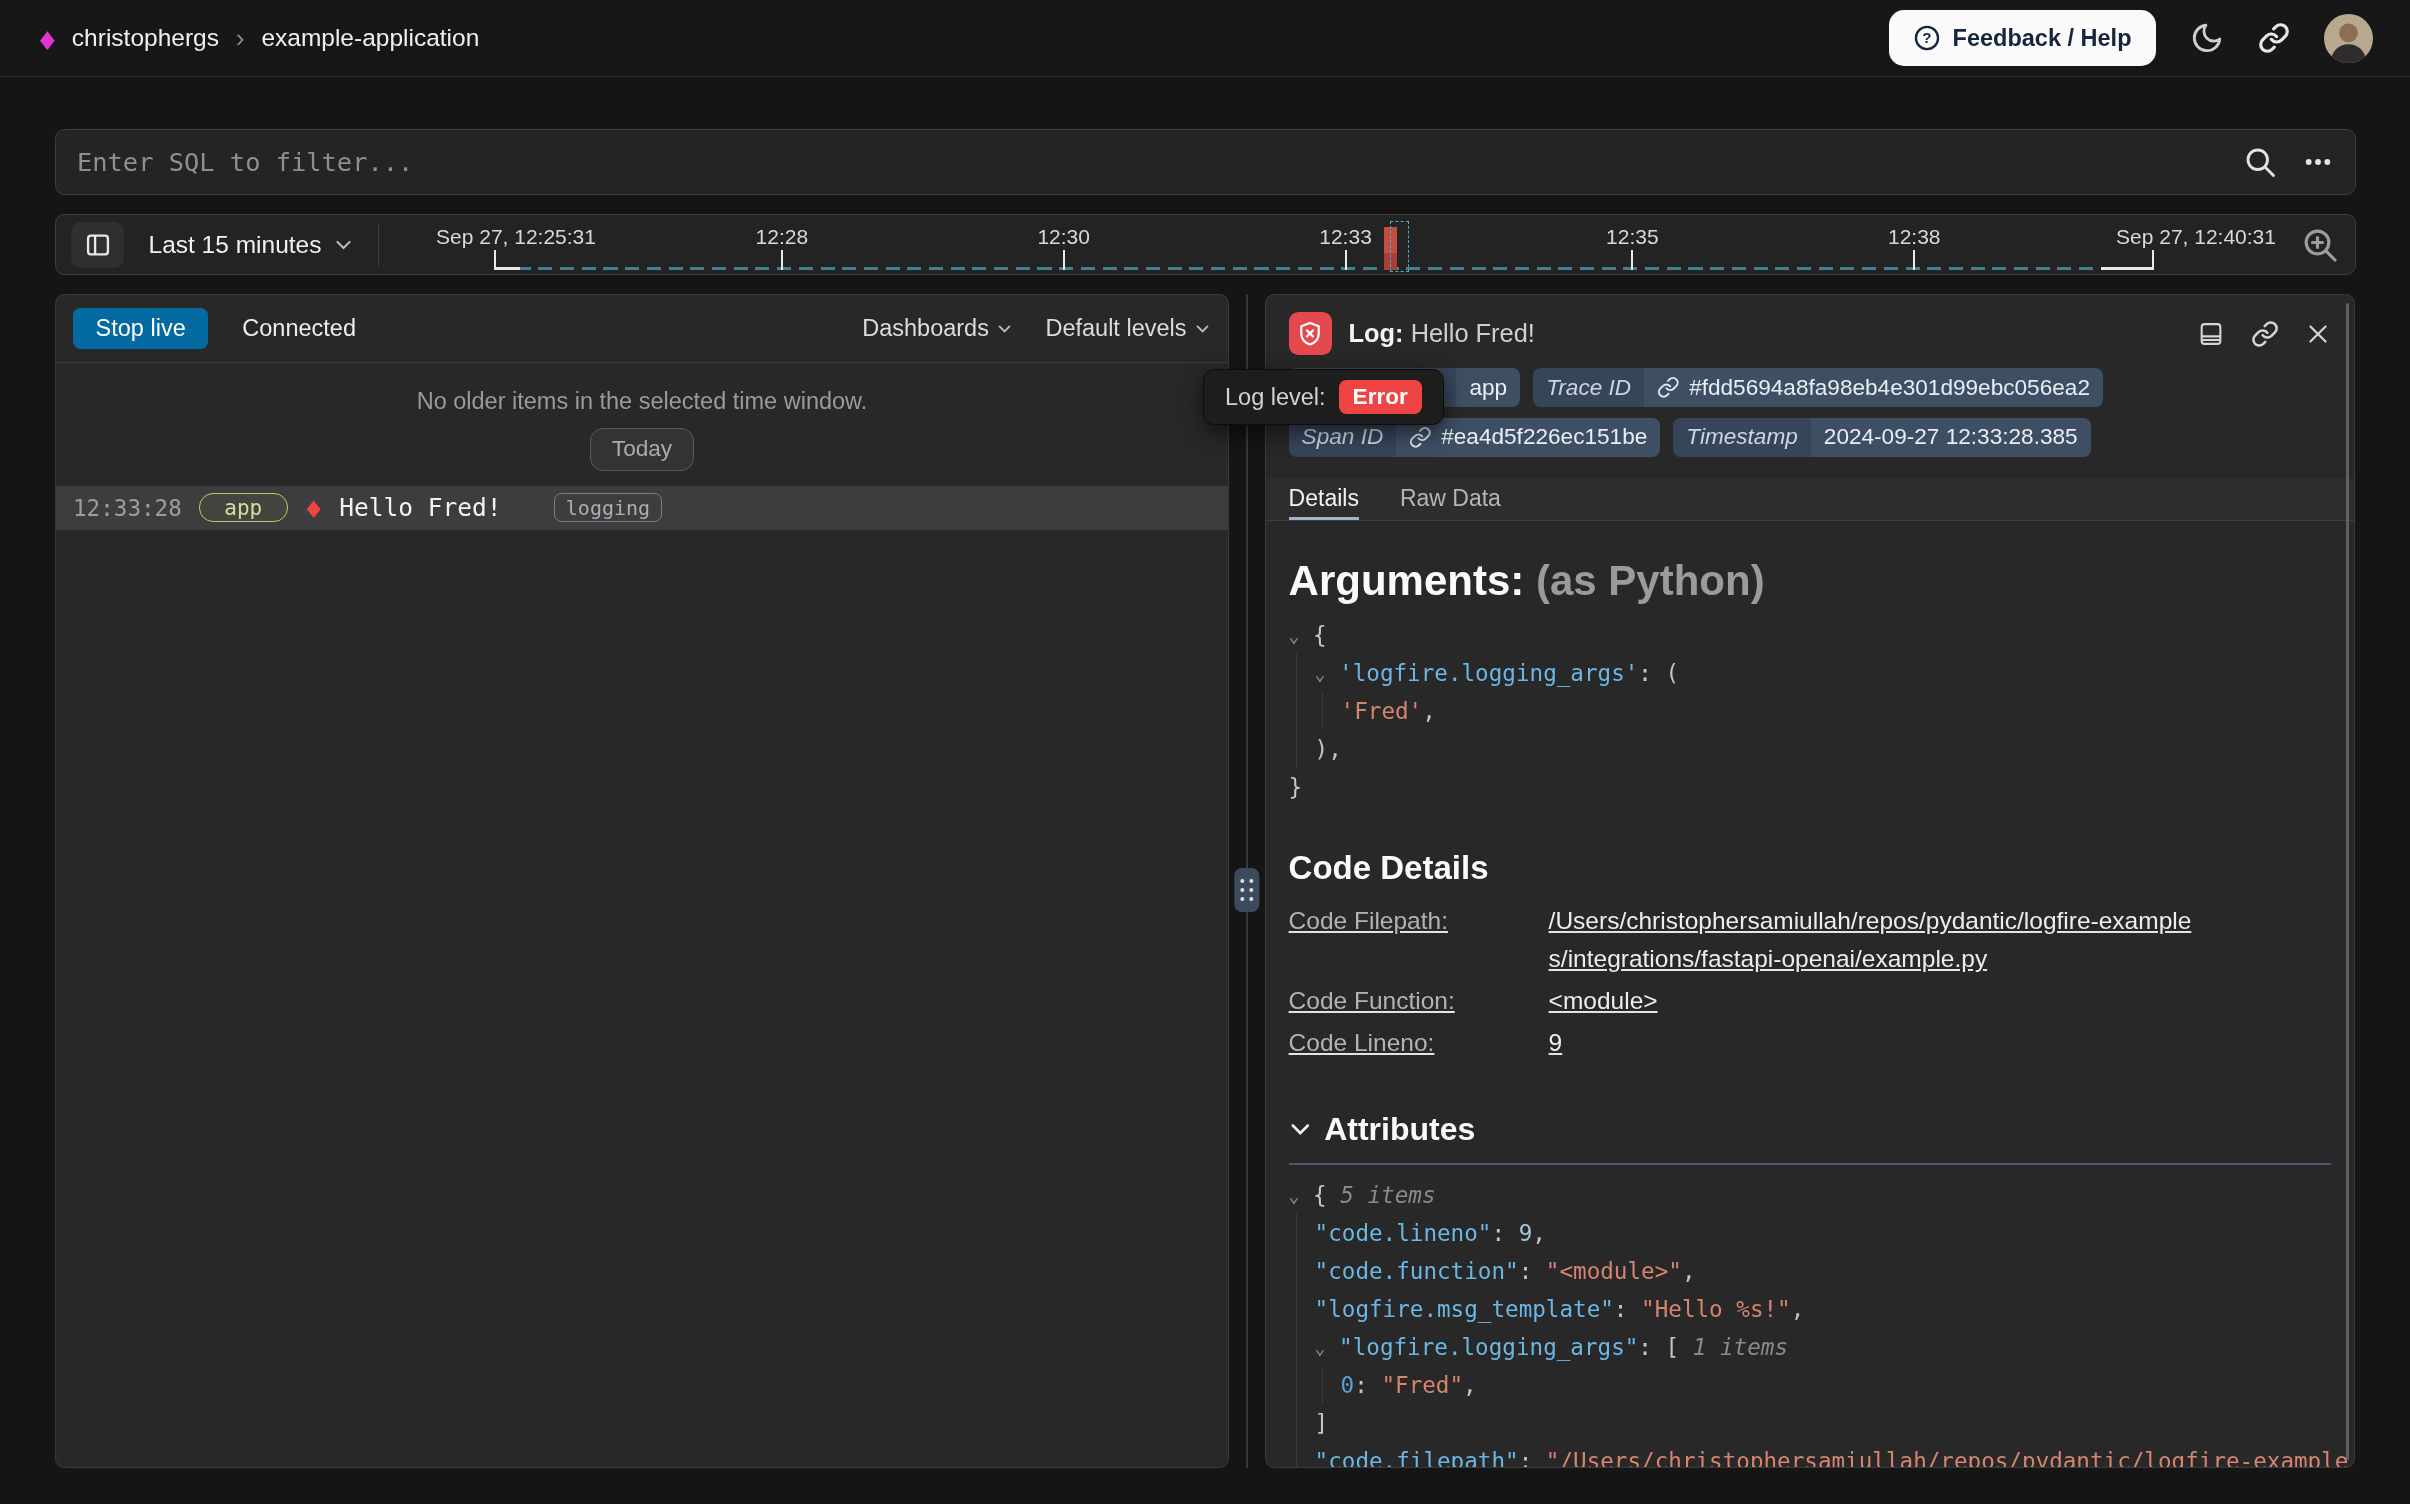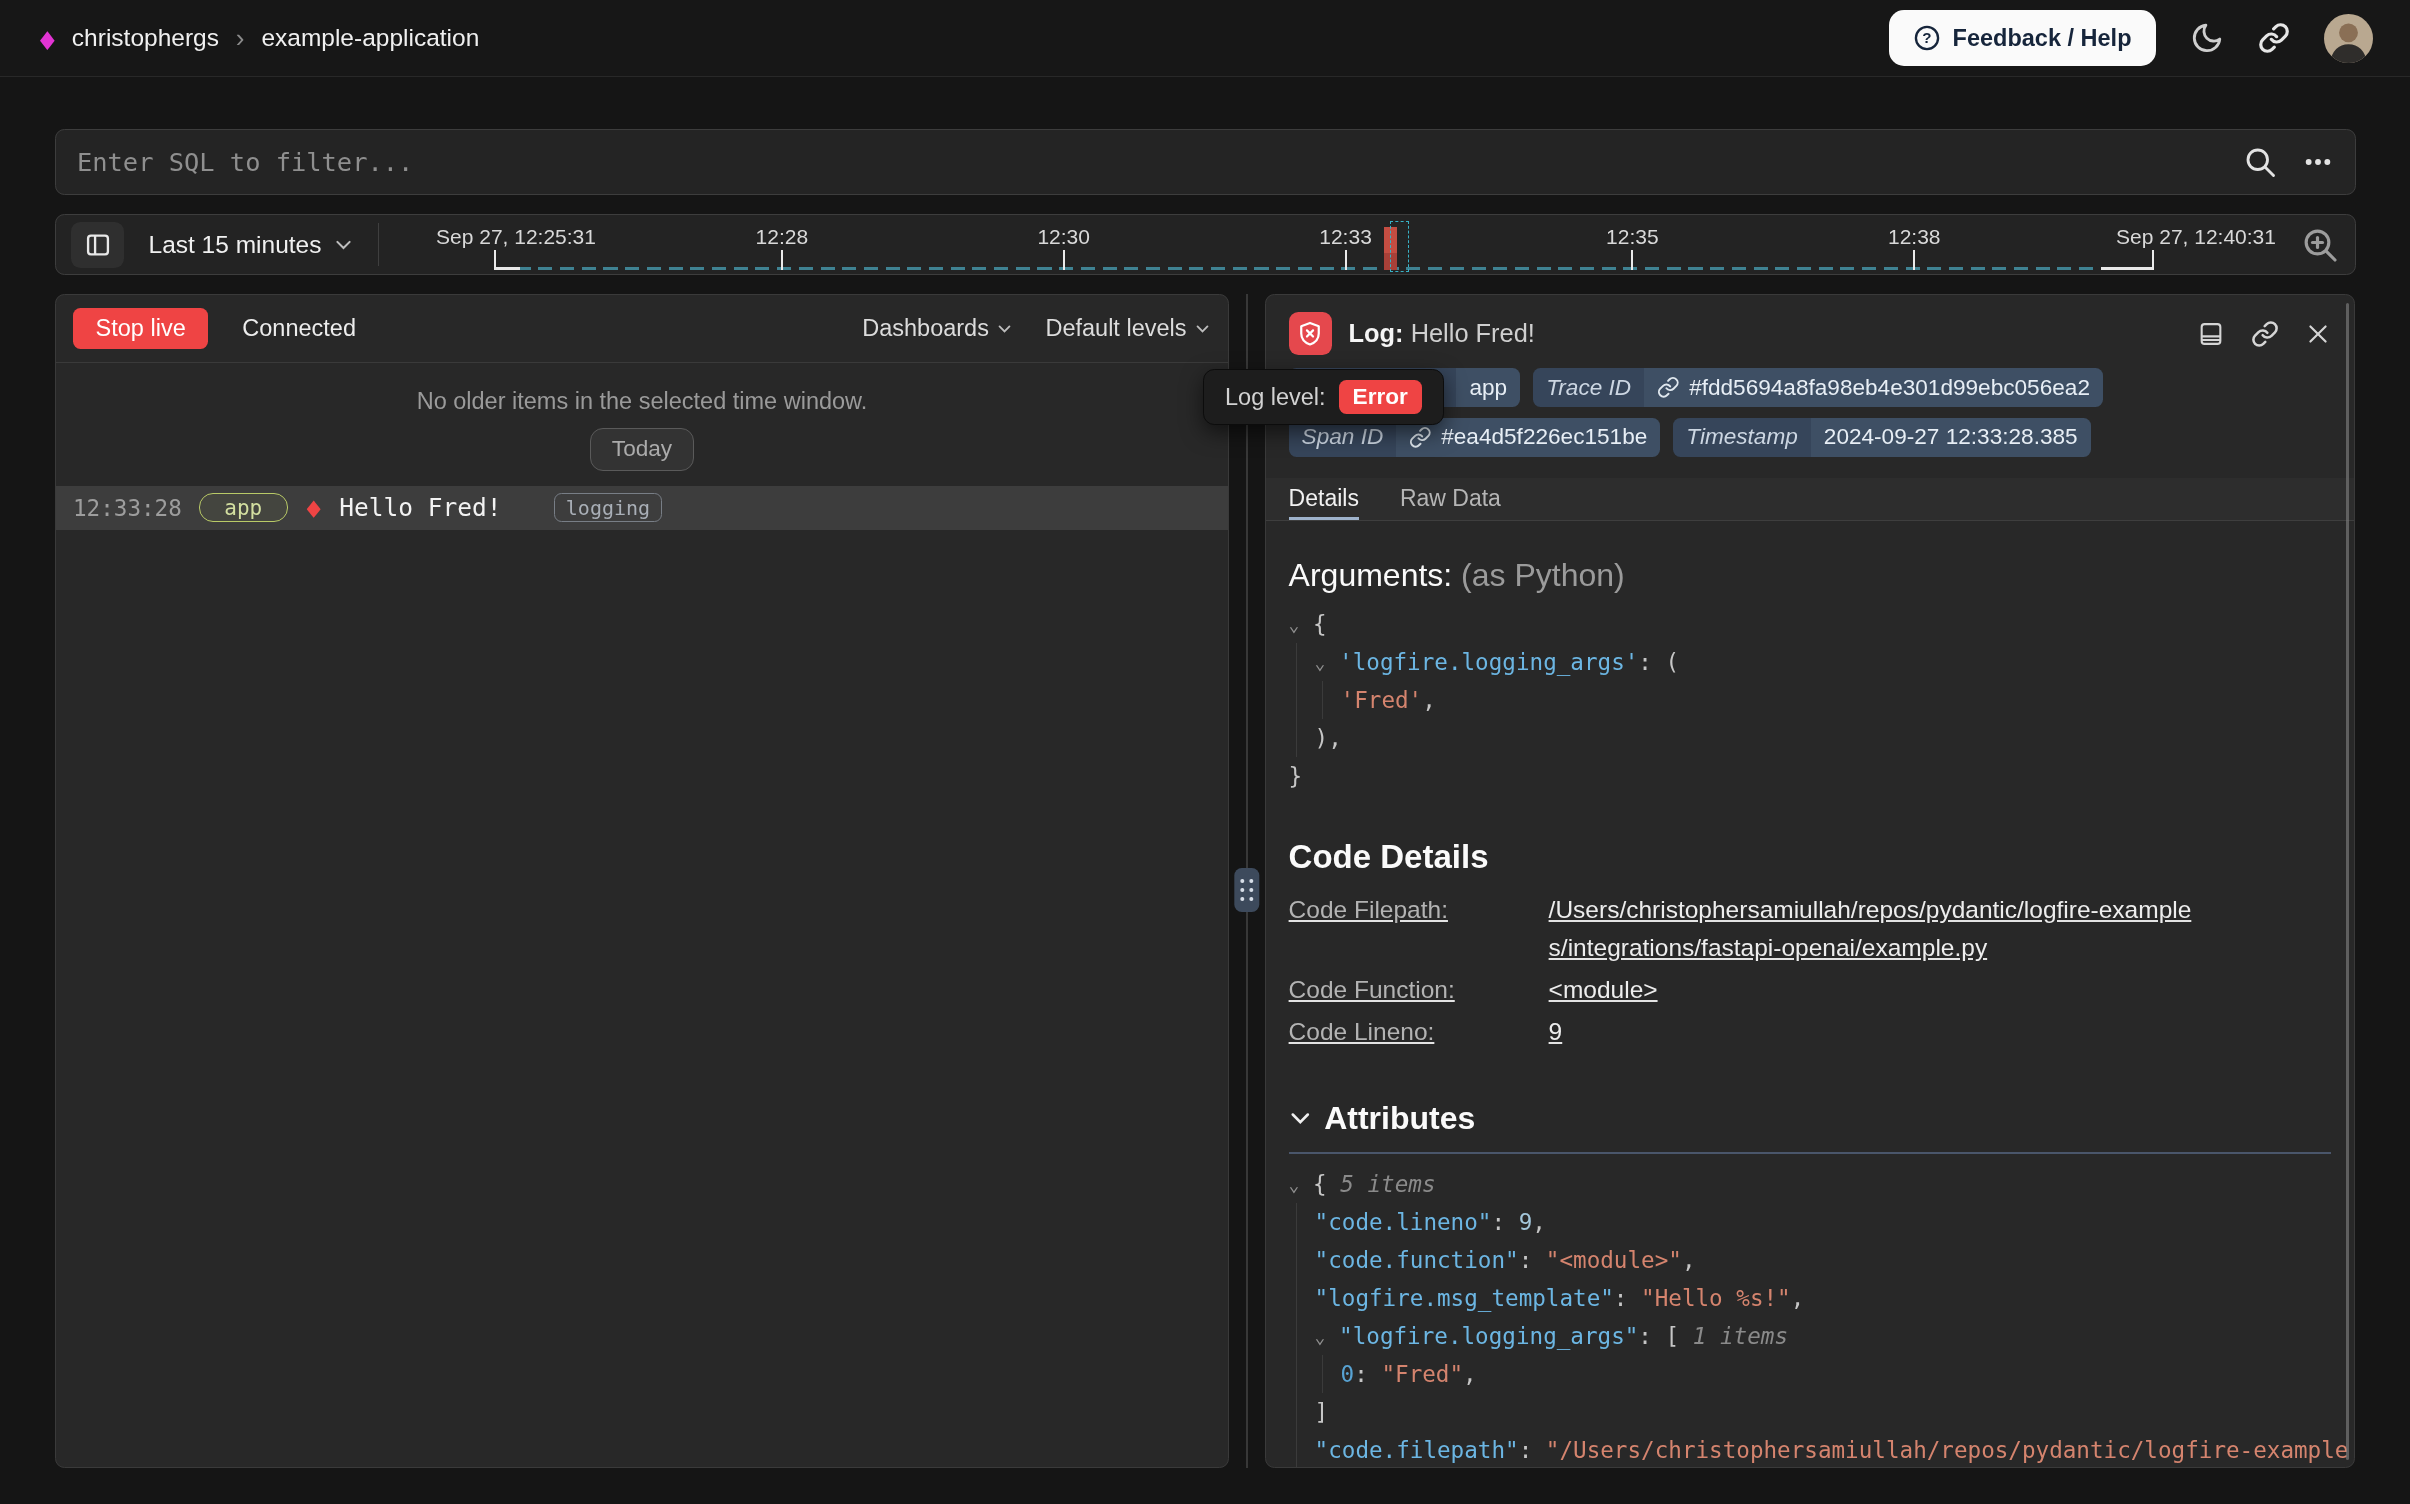--- a/index.html
+++ b/index.html
@@ -83,21 +83,21 @@
   .drag-handle { position:absolute; left:50%; top:574px; transform:translateX(-50%); width:25.4px;
     height:44px; background:#3d4a5c; border-radius:7.5px; display:grid;
     grid-template-columns:repeat(2,3.8px); grid-template-rows:repeat(3,3.8px); gap:5.6px;
     place-content:center; cursor:col-resize; }
   .drag-handle i { width:3.8px; height:3.8px; border-radius:50%; background:#d7dee8; }
   .right-panel { width:1090px; position:relative; display:flex; flex-direction:column; }
 
   
   .lp-header { height:68px; border-bottom:0.9px solid #3a3a3a; display:flex; align-items:center;
     padding:0 17px; }
-  .stop-live { background:#ef4444; color:#ffffff; border:none; border-radius:7.5px; height:41px;
+  .stop-live { background:#0369a1; color:#ffffff; border:none; border-radius:7.5px; height:41px;
     padding:0 22.6px; font-size:23.5px; cursor:pointer; font-family:"Liberation Sans",sans-serif; }
   .connected { margin-left:34px; font-size:23.5px; color:#ededed; }
   .lp-header .spacer { flex:1; }
   .dd { background:none; border:none; color:#dcdcdc; font-size:23.5px; display:flex;
     align-items:center; gap:7.5px; cursor:pointer; margin-left:32px; font-family:"Liberation Sans",sans-serif;}
   .empty-msg { margin-top:24.5px; text-align:center; color:#9a9a9a; font-size:23.5px; }
   .today-btn { margin:13px auto 0; display:block; background:#333333; border:0.9px solid #5a5a5a;
     border-radius:13px; color:#ababab; font-size:22.6px; padding:7.5px 21px; cursor:pointer;
     font-family:"Liberation Sans",sans-serif; }
   .log-row { margin-top:15px; height:44px; background:#3d3d3d; display:flex; align-items:center;
@@ -125,21 +125,21 @@
   .badge .bv { background:#3e4f64; color:#e7eef5; padding:6.6px 13px; display:flex;
     align-items:center; gap:9.4px; }
   .tabs { margin-top:21px; background:#2d2d2d; border-bottom:0.9px solid #3e3e3e; height:43px;
     display:flex; align-items:stretch; padding:0 22.6px; gap:41px; }
   .tab { font-size:23px; color:#b5b5b5; display:flex; align-items:center; cursor:pointer;
     position:relative; background:none; border:none; font-family:Liberation Sans, sans-serif; }
   .tab.active { color:#f2f2f2; }
   .tab.active::after { content:''; position:absolute; left:0; right:0; bottom:0; height:2.8px;
     background:#9fb3cc; }
   .rp-body { padding:0 22.6px; flex:1; overflow:hidden; }
-  .h-args { margin-top:36px; font-size:32px; font-weight:400; color:#fafafa; }
+  .h-args { margin-top:36px; font-size:42px; font-weight:700; color:#fafafa; }
   .h-args .sub { color:#9b9b9b; }
   .codeblock { margin-top:11.3px; font-family:"DejaVu Sans Mono",monospace; font-size:22.6px; }
   .cl { display:flex; align-items:center; white-space:pre; }
   .code-args .cl { height:38px; }
   .code-attr .cl { height:38px; }
   .ind { width:26px; align-self:stretch; position:relative; flex:0 0 26px; }
   .ind::before { content:''; position:absolute; left:7.5px; top:0; bottom:0;
     border-left:0.9px solid #3b3b3b; }
   .chev { width:24.5px; color:#8f8f8f; font-size:18px; flex:0 0 24.5px; }
   .tk-p { color:#c6c6c6; }

